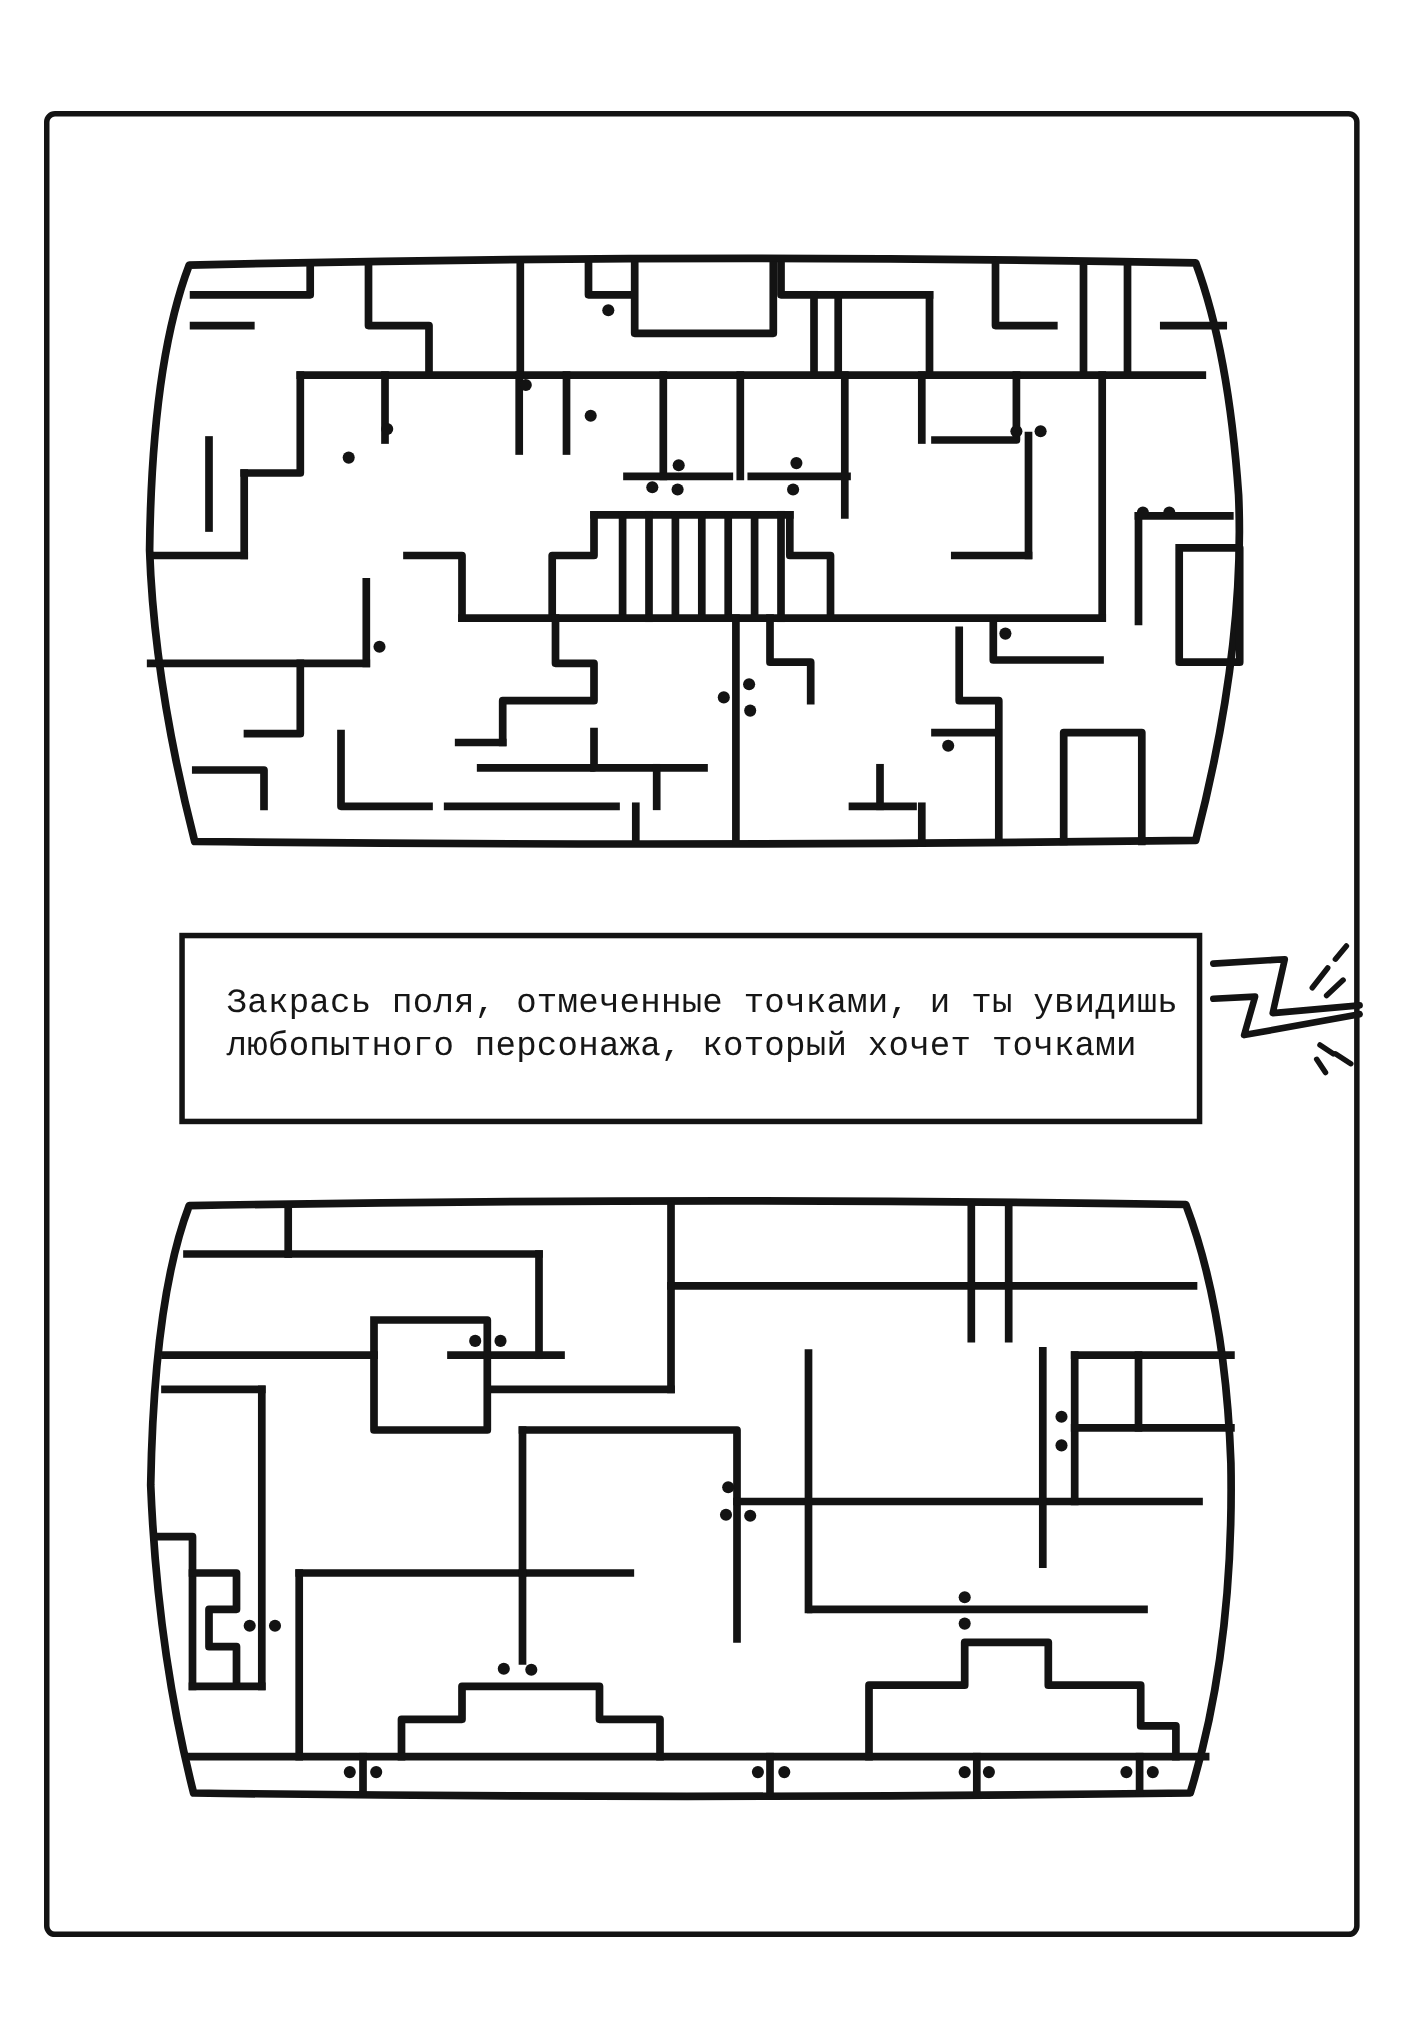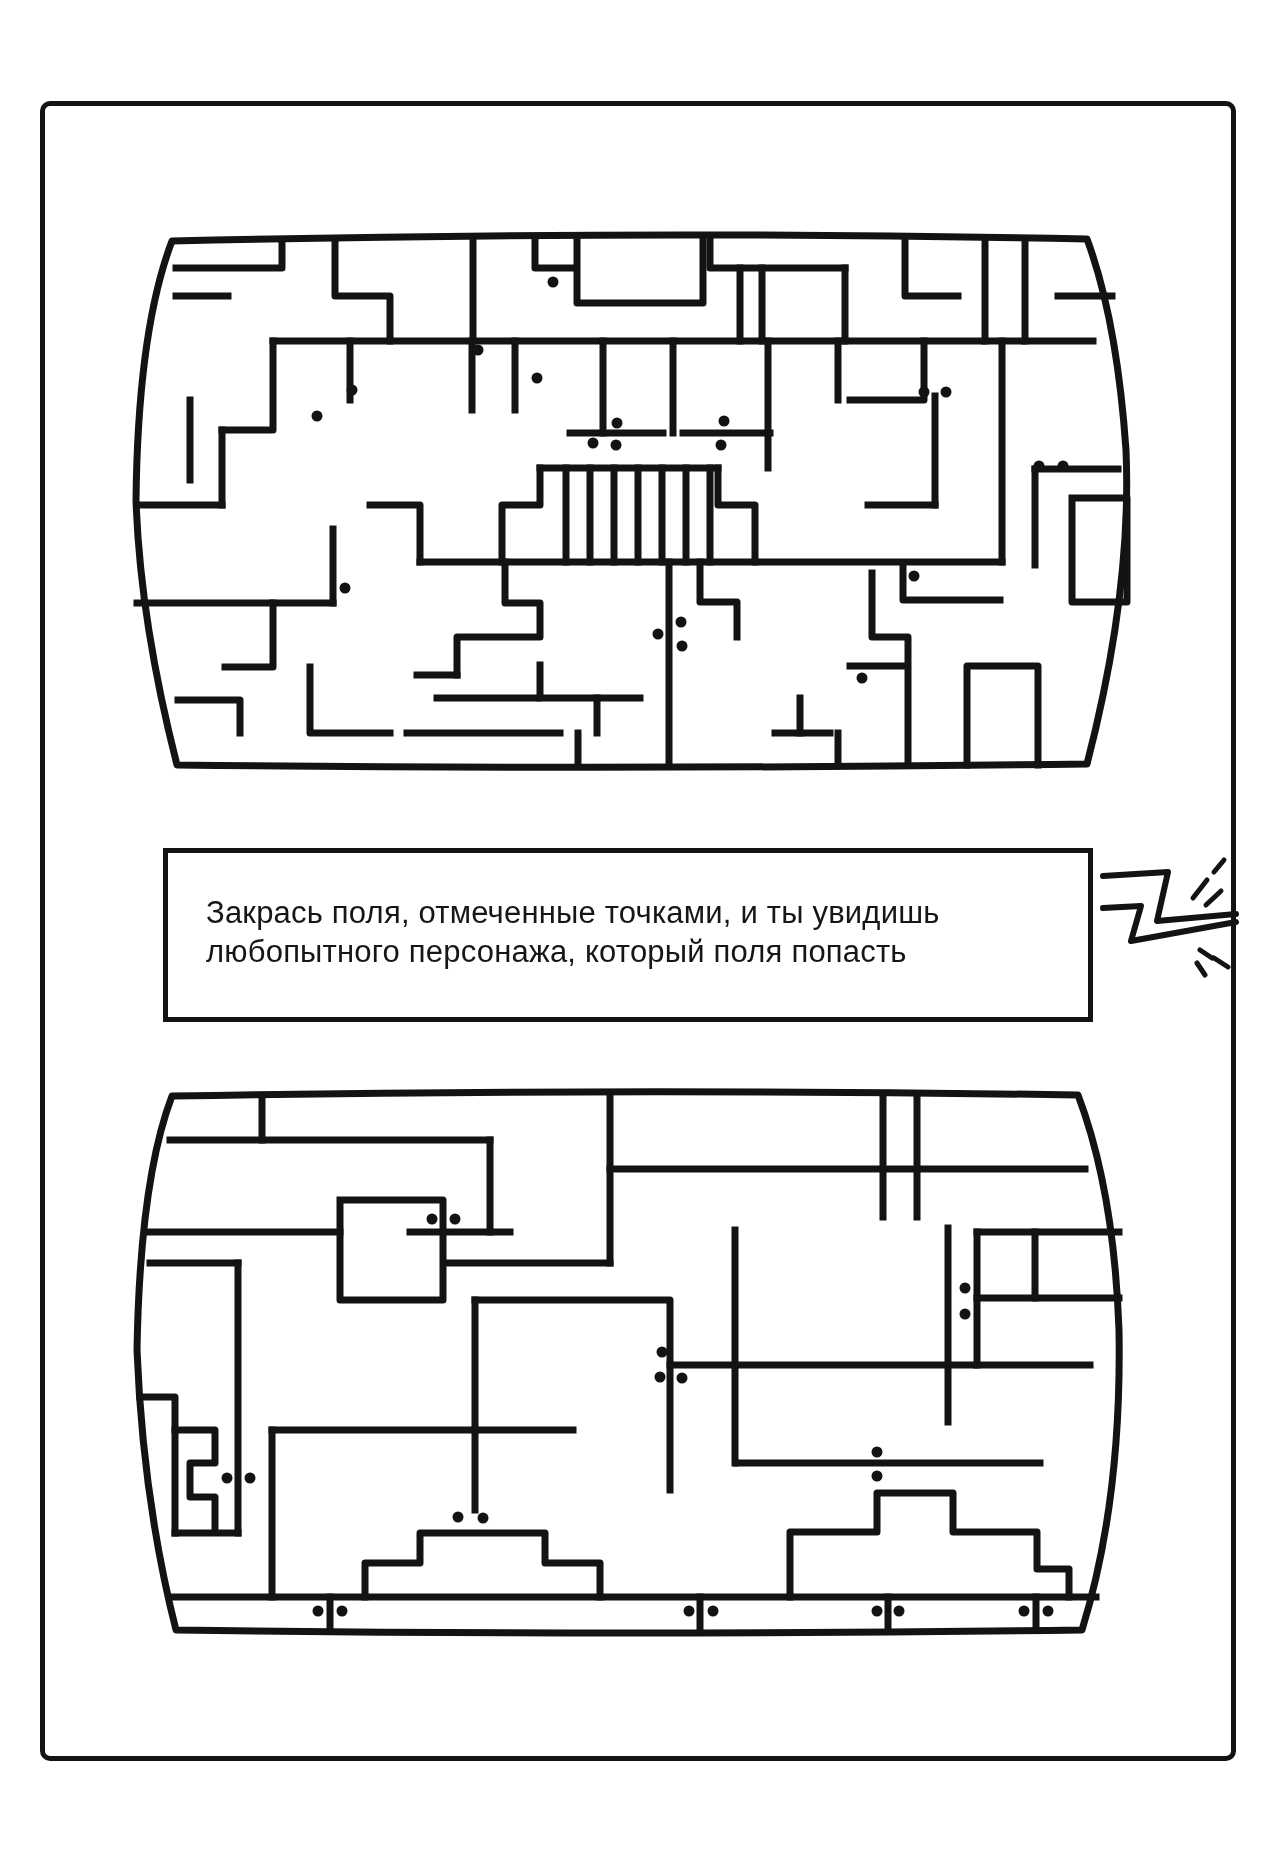--- a/index.html
+++ b/index.html
@@ -1,17 +1,17 @@
 <!DOCTYPE html>
 <html><head>
 <meta charset="utf-8">
 <style>
   html,body{margin:0;padding:0;background:#ffffff;}
   .stage{position:relative;width:1280px;height:1855px;background:#ffffff;overflow:hidden;
-         font-family:Liberation Sans, sans-serif;}
+         font-family:Liberation Mono, monospace;}
   .page-border{position:absolute;left:40px;top:101px;width:1186px;height:1650px;
                border:5px solid #131313;border-radius:10px;}
   .overlay-svg{position:absolute;left:0;top:0;width:1280px;height:1855px;}
   .speech-box{position:absolute;left:163px;top:848px;width:930px;height:174px;
               border:5px solid #131313;background:#ffffff;box-sizing:border-box;
               display:flex;flex-direction:column;justify-content:center;padding:8px 30px 14px 38px;}
   .speech-line{font-size:31px;line-height:39px;color:#161616;white-space:nowrap;
                letter-spacing:0.2px;}
 </style>
 </head>
@@ -181,16 +181,16 @@
         <line x1="1206" y1="905" x2="1221" y2="891" stroke="#131313" stroke-width="5" stroke-linecap="round"></line>
         <line x1="1214" y1="872" x2="1224" y2="860" stroke="#131313" stroke-width="5" stroke-linecap="round"></line>
         <line x1="1200" y1="950" x2="1212" y2="958" stroke="#131313" stroke-width="5" stroke-linecap="round"></line>
         <line x1="1214" y1="958" x2="1228" y2="967" stroke="#131313" stroke-width="5" stroke-linecap="round"></line>
         <line x1="1197" y1="963" x2="1205" y2="975" stroke="#131313" stroke-width="5" stroke-linecap="round"></line>
       </g>
   </svg>
 
   <div class="speech-box">
     <div class="speech-line">Закрась поля, отмеченные точками, и ты увидишь</div>
-    <div class="speech-line">любопытного персонажа, который поля попасть</div>
+    <div class="speech-line">любопытного персонажа, который хочет точками</div>
   </div>
 
 </div>
 
 </body></html>

